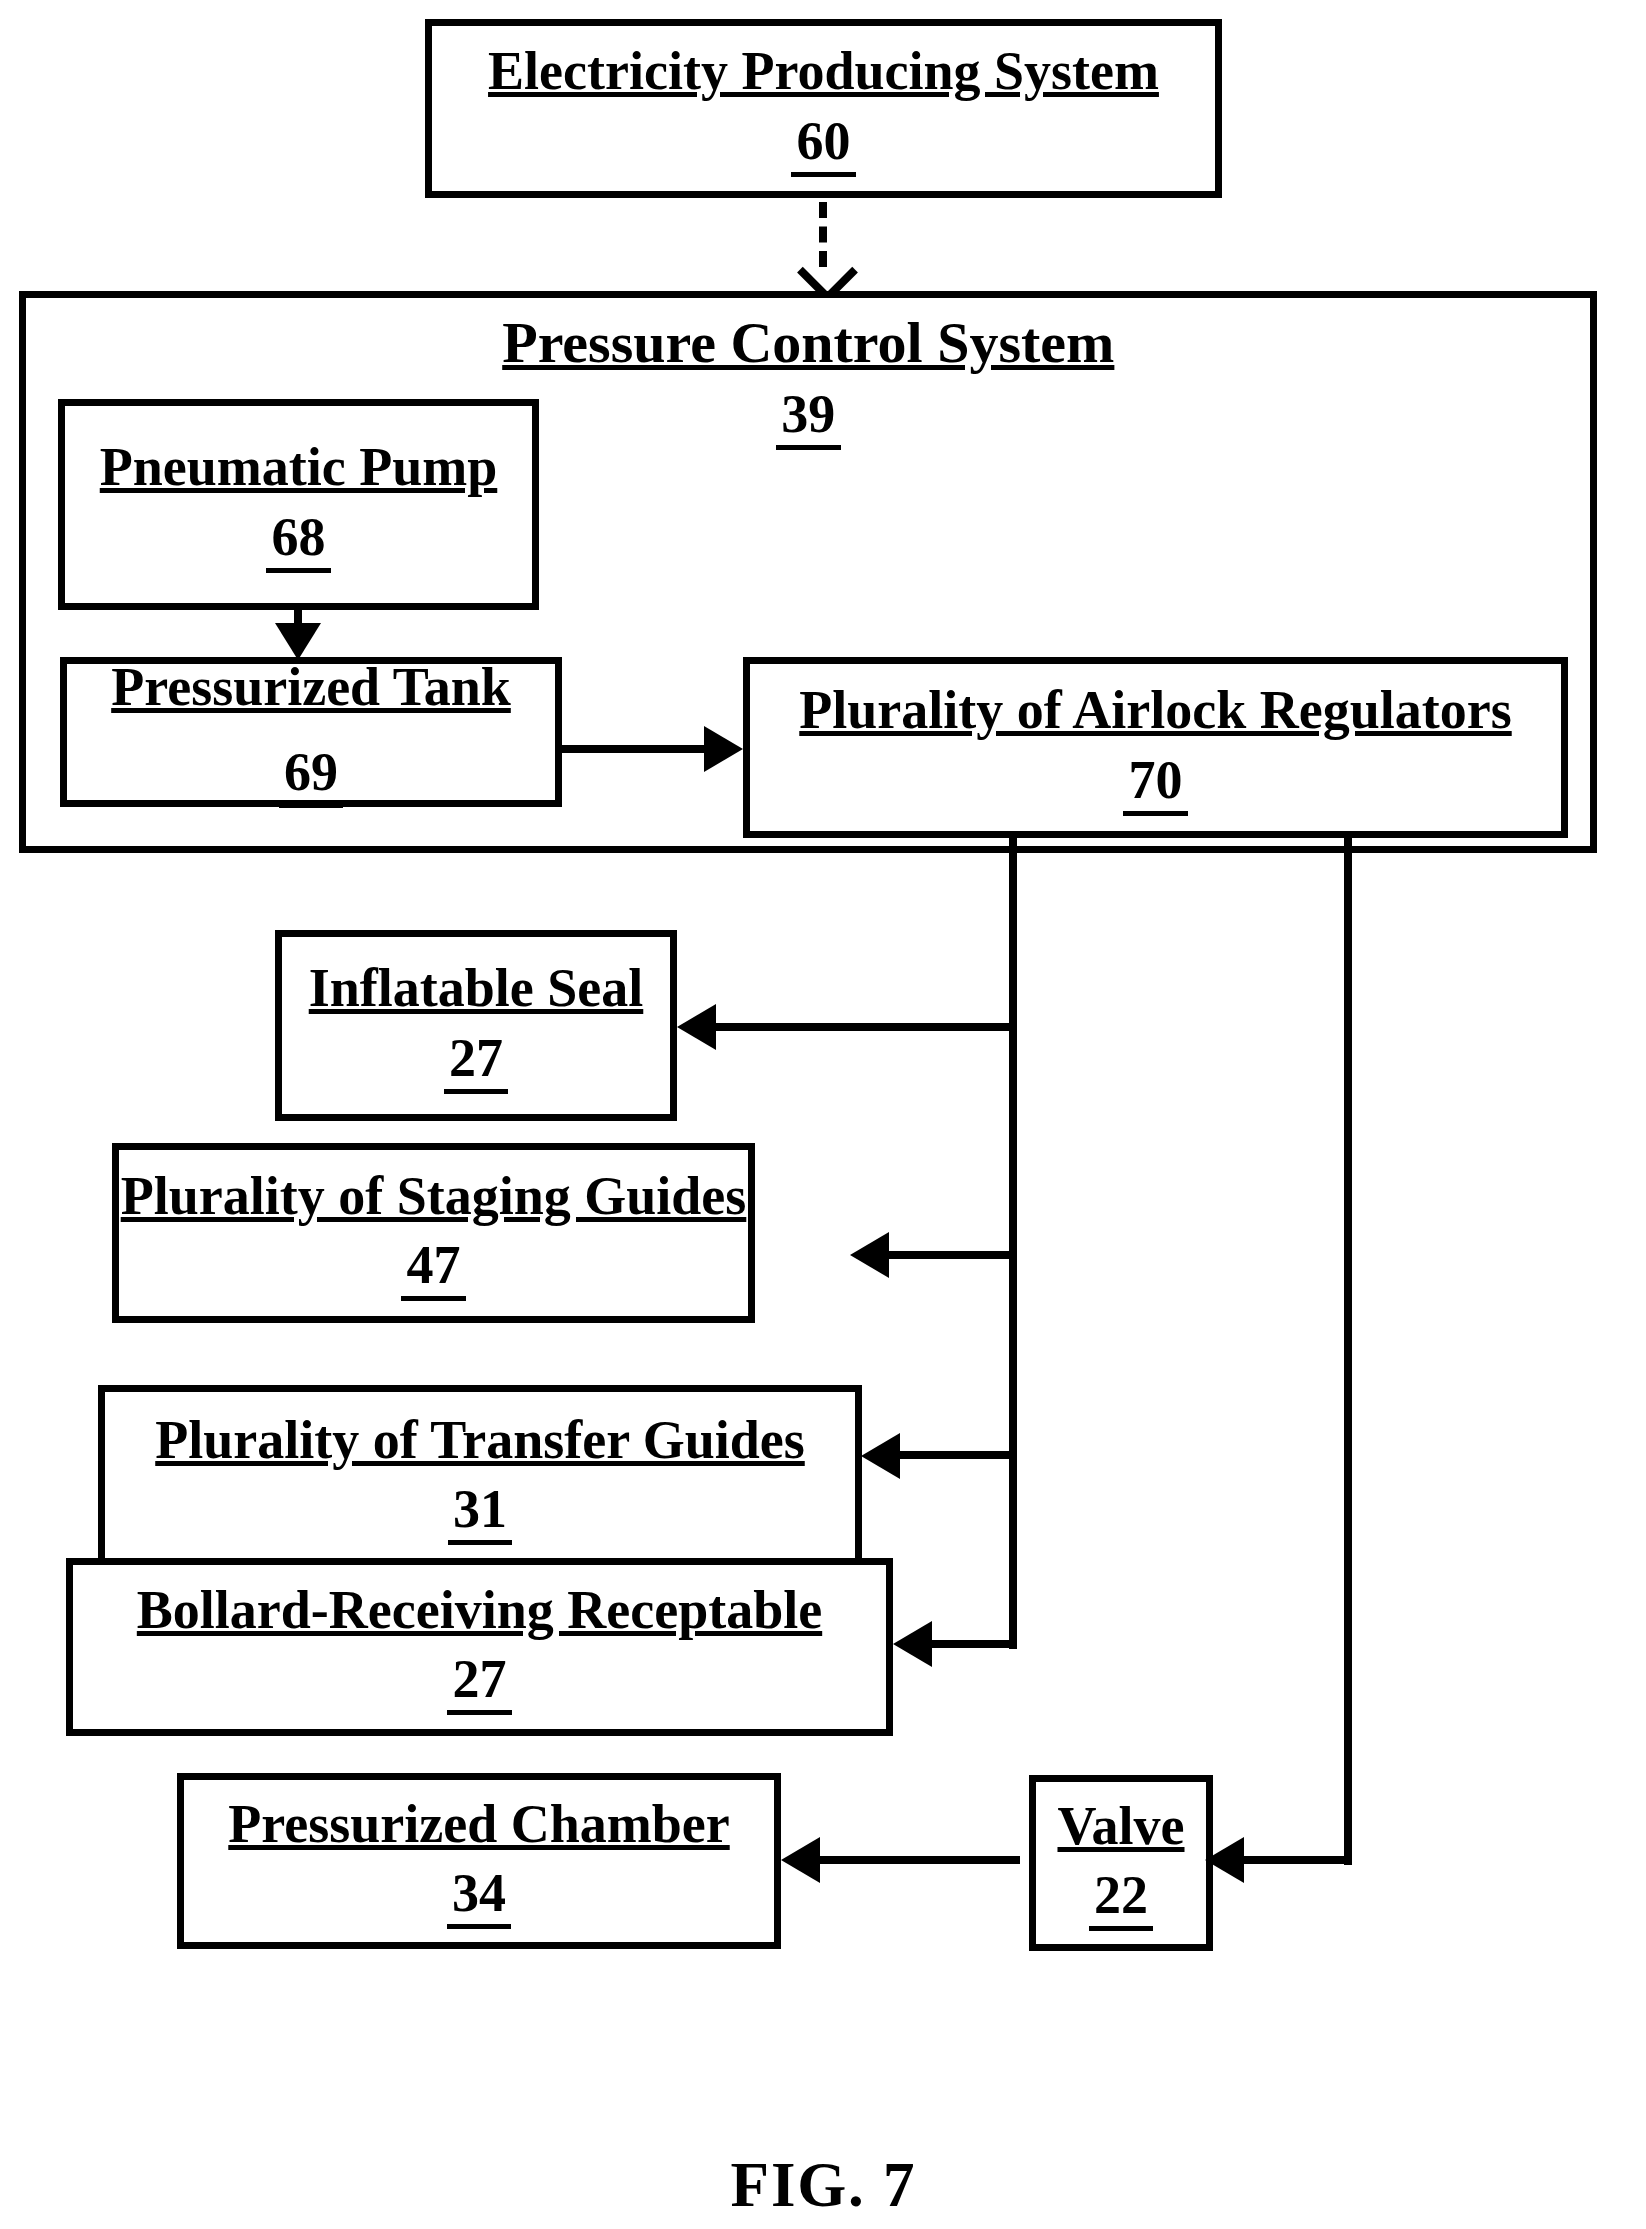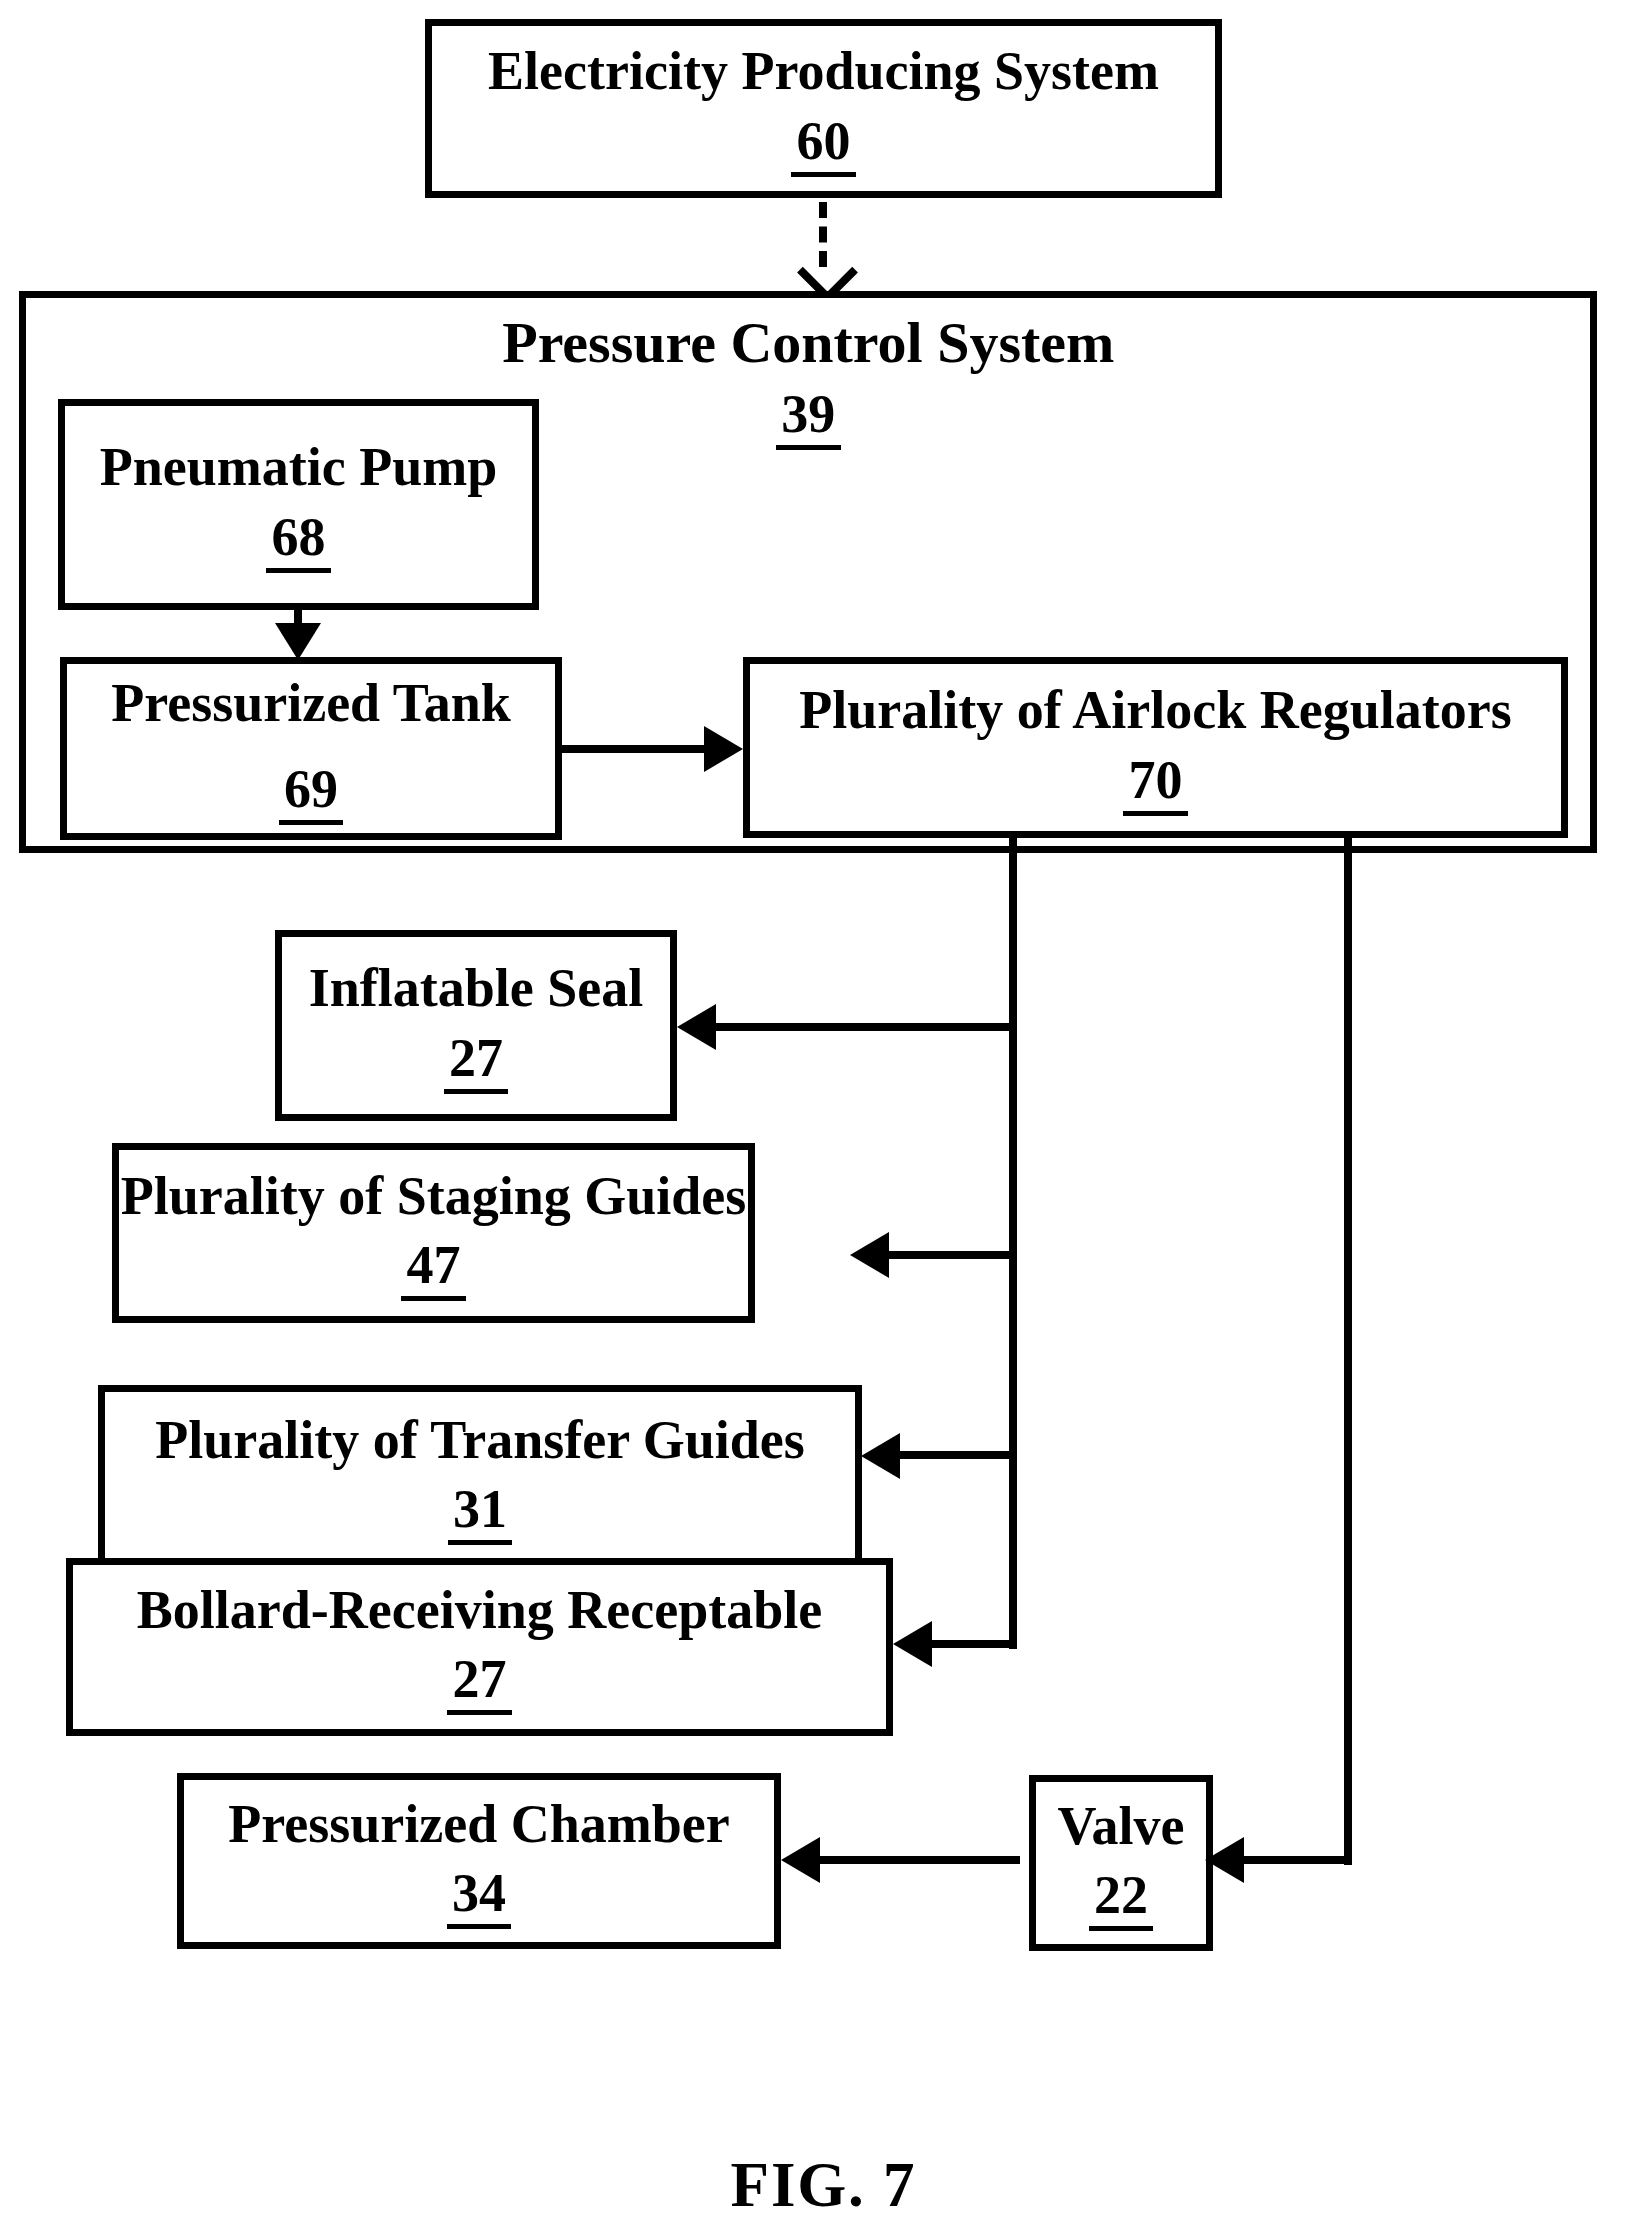--- a/index.html
+++ b/index.html
@@ -6,21 +6,21 @@
   #canvas {
     position:relative; width:1647px; height:2230px; background:#ffffff;
     font-family:"Liberation Serif","DejaVu Serif",serif; font-weight:bold; color:#000;
     overflow:hidden;
   }
   .box {
     position:absolute; box-sizing:border-box; border:7px solid #000; background:#fff;
     display:flex; flex-direction:column; align-items:center; justify-content:center;
     text-align:center;
   }
-  .box .label { font-size:54px; line-height:1.18; white-space:nowrap; }
+  .box .label { font-size:54px; line-height:1.18; white-space:nowrap;text-decoration:underline; }
   .box .num {
     font-size:54px; line-height:1.05; display:inline-block;
     border-bottom:5.3px solid #000; padding:0 5.3px 2.6px; margin-top:8.8px;
   }
   .container-box { justify-content:flex-start; padding-top:10.5px; }
   .container-box > .label { font-size:58px; }
   .line { position:absolute; background:#000; }
   .dash-v { position:absolute; width:0; border-left:8px dashed #000; }
   .chevron-down {
     position:absolute; width:35px; height:35px;
@@ -56,21 +56,21 @@
   </div>
 
   <div class="box" style="left:58px; top:399px; width:481px; height:211px;">
     <span class="label">Pneumatic Pump</span>
     <span class="num">68</span>
   </div>
 
   <div class="line" style="left:294px; top:610px; width:8px; height:24.6px;"></div>
   <div class="ah ah-down" style="left:275px; top:623px;"></div>
 
-  <div class="box" style="left:60px; top:657px; width:502px; height:183px;gap:16px;">
+  <div class="box" style="left:60px; top:657px; width:502px; height:150px;gap:16px;">
     <span class="label">Pressurized Tank</span>
     <span class="num">69</span>
   </div>
 
   <div class="line" style="left:562px; top:745px; width:146px; height:8px;"></div>
   <div class="ah ah-right" style="left:704px; top:726px;"></div>
 
   <div class="box" style="left:743px; top:657px; width:825px; height:181px;">
     <span class="label">Plurality of Airlock Regulators</span>
     <span class="num">70</span>

